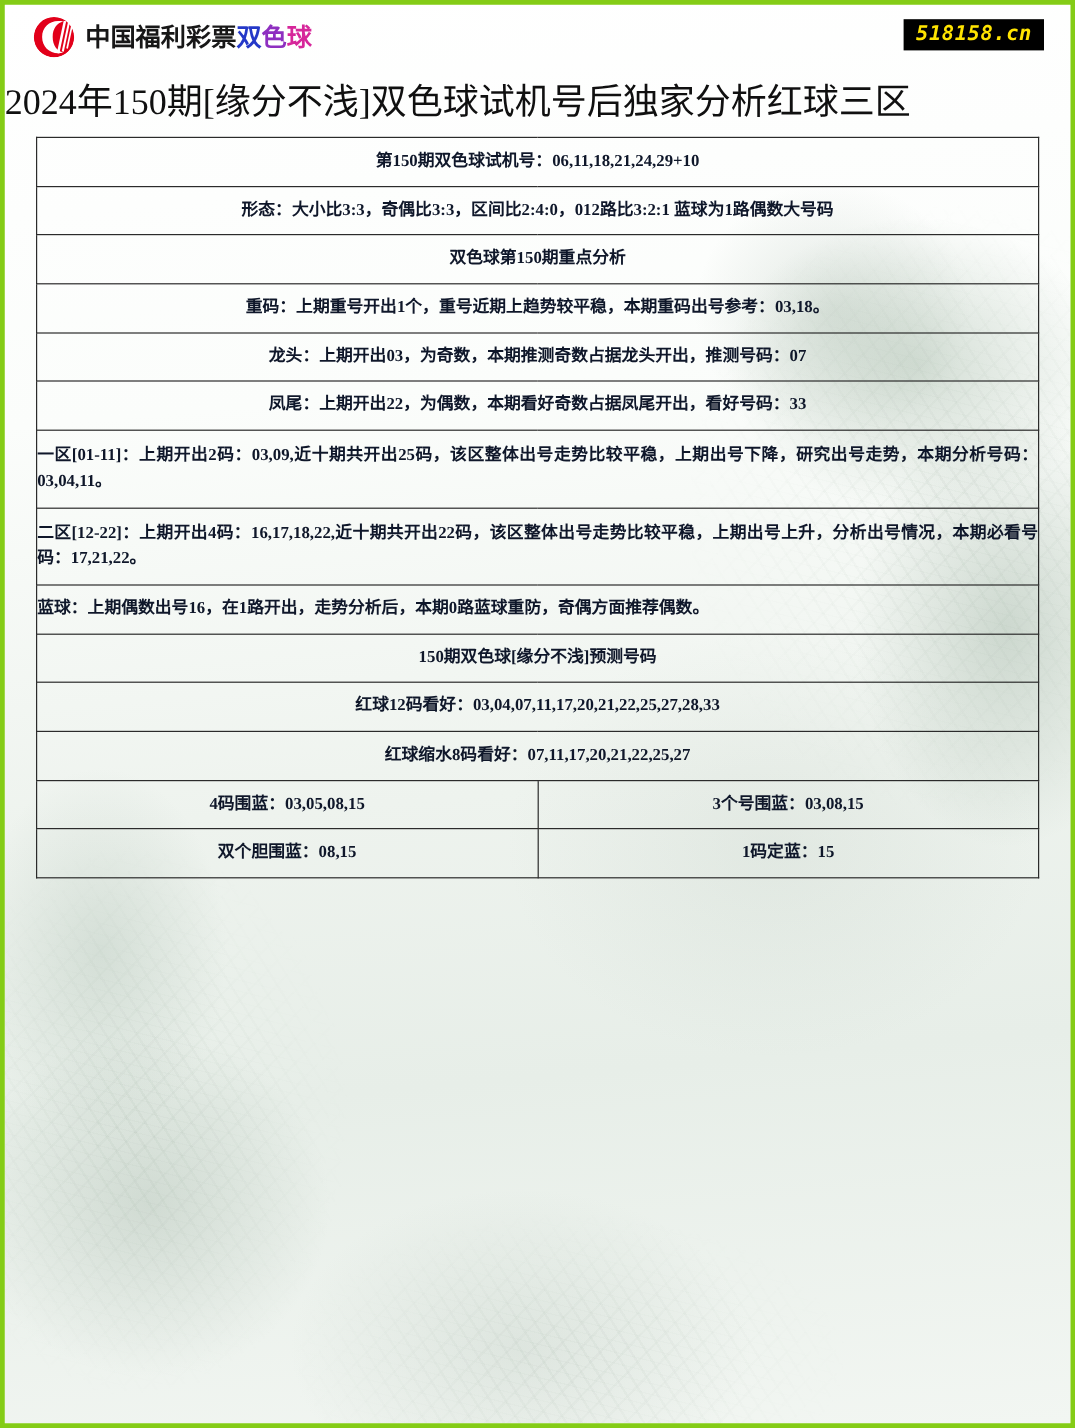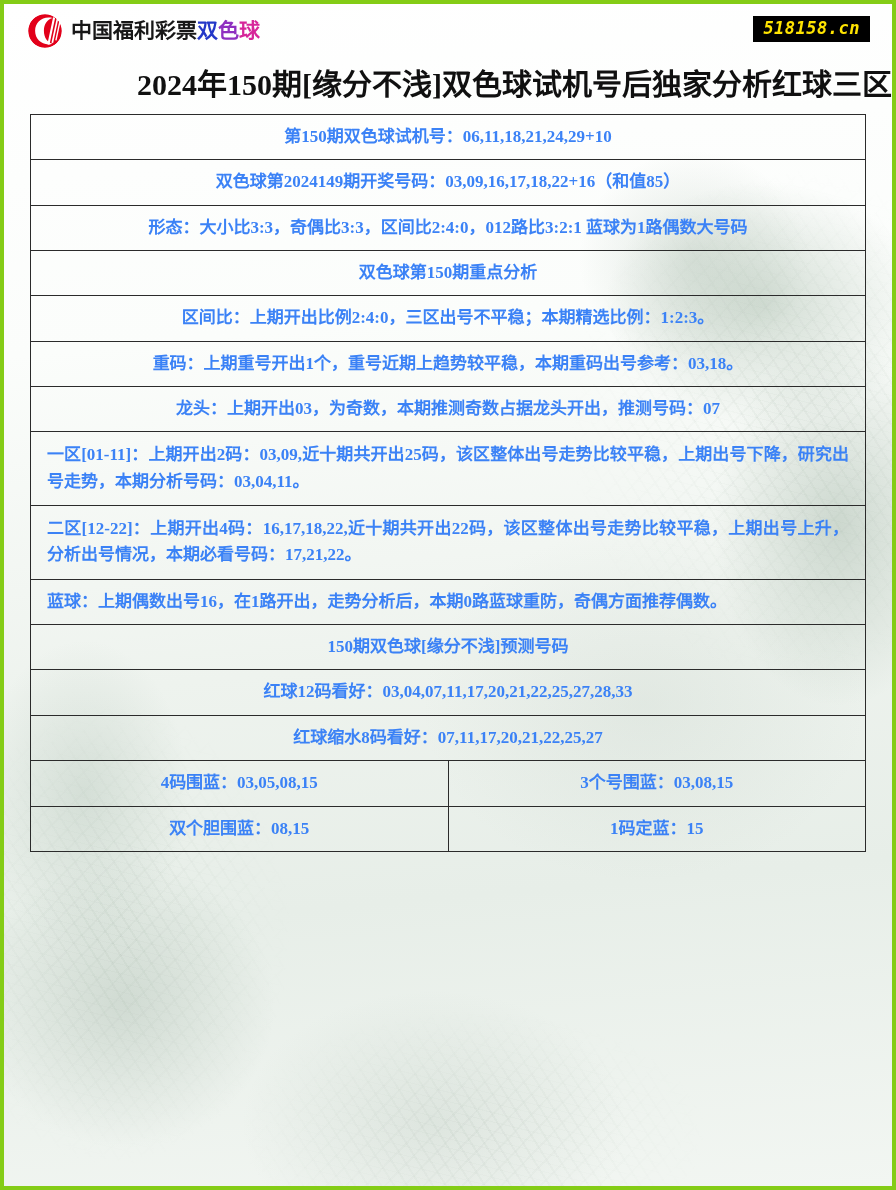--- a/index.html
+++ b/index.html
@@ -111,43 +111,43 @@
     font-weight: 700;
     letter-spacing: 0.5px;
     padding: 4px 10px 5px 10px;
     line-height: 1;
     font-style: italic;
   }
 
   
   .page-title {
     margin: 4px 0 10px 0;
-    text-align: right;
+    text-align: left;
     font-family: "Liberation Serif", "DejaVu Serif", serif;
     font-size: 30px;
-    font-weight: 700;
+    font-weight: 400;
     color: #101010;
     letter-spacing: 0px;
     white-space: nowrap;
   }
 
   
   .data-table {
     width: 836px;
     margin: 0 auto;
     border-collapse: collapse;
     table-layout: fixed;
     background: transparent;
   }
   .data-table td {
     border: 1px solid #2b2b2b;
-    padding: 9px 16px;
-    font-size: 17px;
+    padding: 9px 0;
+    font-size: 14px;
     line-height: 1.55;
-    color: #3b82f6;
+    color: #0f172a;
     font-family: "Liberation Serif", "DejaVu Serif", serif;
     font-weight: 700;
     vertical-align: middle;
     background: transparent;
   }
   td.center { text-align: center; }
   td.justify {
     text-align: justify;
     text-align-last: left;
   }
@@ -185,36 +185,33 @@
     </div>
 
     <h1 class="page-title">2024年150期[缘分不浅]双色球试机号后独家分析红球三区</h1>
 
     <table class="data-table">
       <tbody>
         <tr>
           <td class="center" colspan="2">第150期双色球试机号：06,11,18,21,24,29+10</td>
         </tr>
         <tr>
-          <td class="center" colspan="2">双色球第2024149期开奖号码：03,09,16,17,18,22+16（和值85）</td>
-        </tr>
-        <tr>
           <td class="center" colspan="2">形态：大小比3:3，奇偶比3:3，区间比2:4:0，012路比3:2:1 蓝球为1路偶数大号码</td>
         </tr>
         <tr>
           <td class="center" colspan="2">双色球第150期重点分析</td>
         </tr>
         <tr>
-          <td class="center" colspan="2">区间比：上期开出比例2:4:0，三区出号不平稳；本期精选比例：1:2:3。</td>
-        </tr>
-        <tr>
           <td class="center" colspan="2">重码：上期重号开出1个，重号近期上趋势较平稳，本期重码出号参考：03,18。</td>
         </tr>
         <tr>
           <td class="center" colspan="2">龙头：上期开出03，为奇数，本期推测奇数占据龙头开出，推测号码：07</td>
+        </tr>
+        <tr>
+          <td class="center" colspan="2">凤尾：上期开出22，为偶数，本期看好奇数占据凤尾开出，看好号码：33</td>
         </tr>
         <tr>
           <td class="justify tall" colspan="2">一区[01-11]：上期开出2码：03,09,近十期共开出25码，该区整体出号走势比较平稳，上期出号下降，研究出号走势，本期分析号码：03,04,11。</td>
         </tr>
         <tr>
           <td class="justify tall" colspan="2">二区[12-22]：上期开出4码：16,17,18,22,近十期共开出22码，该区整体出号走势比较平稳，上期出号上升，分析出号情况，本期必看号码：17,21,22。</td>
         </tr>
         <tr>
           <td class="justify" colspan="2">蓝球：上期偶数出号16，在1路开出，走势分析后，本期0路蓝球重防，奇偶方面推荐偶数。</td>
         </tr>

